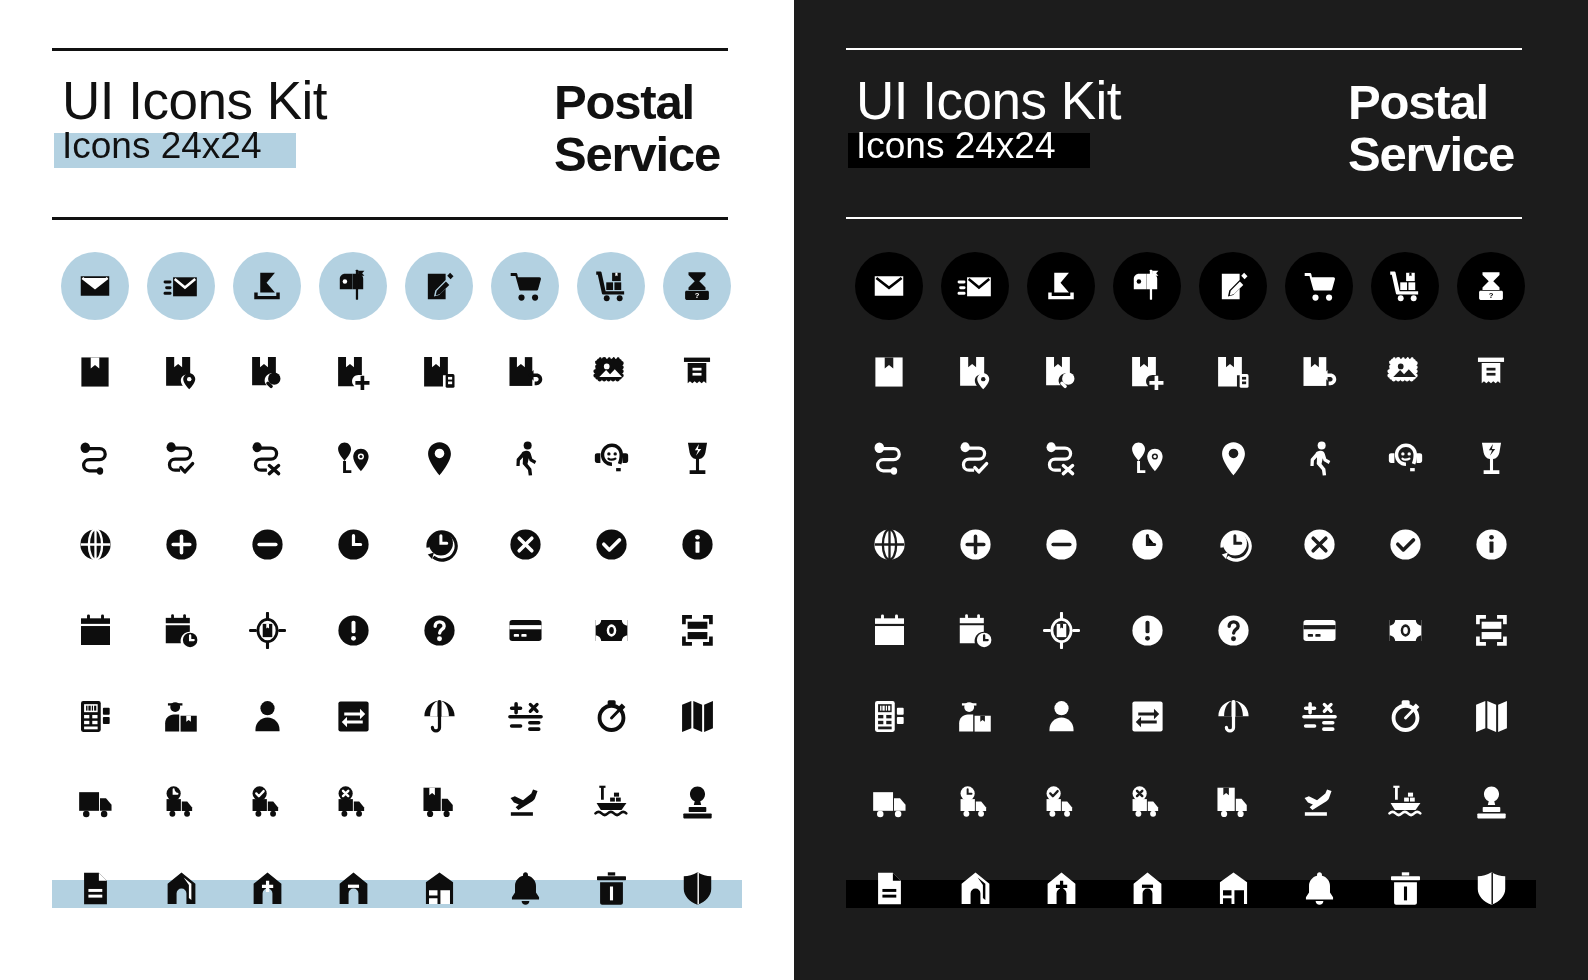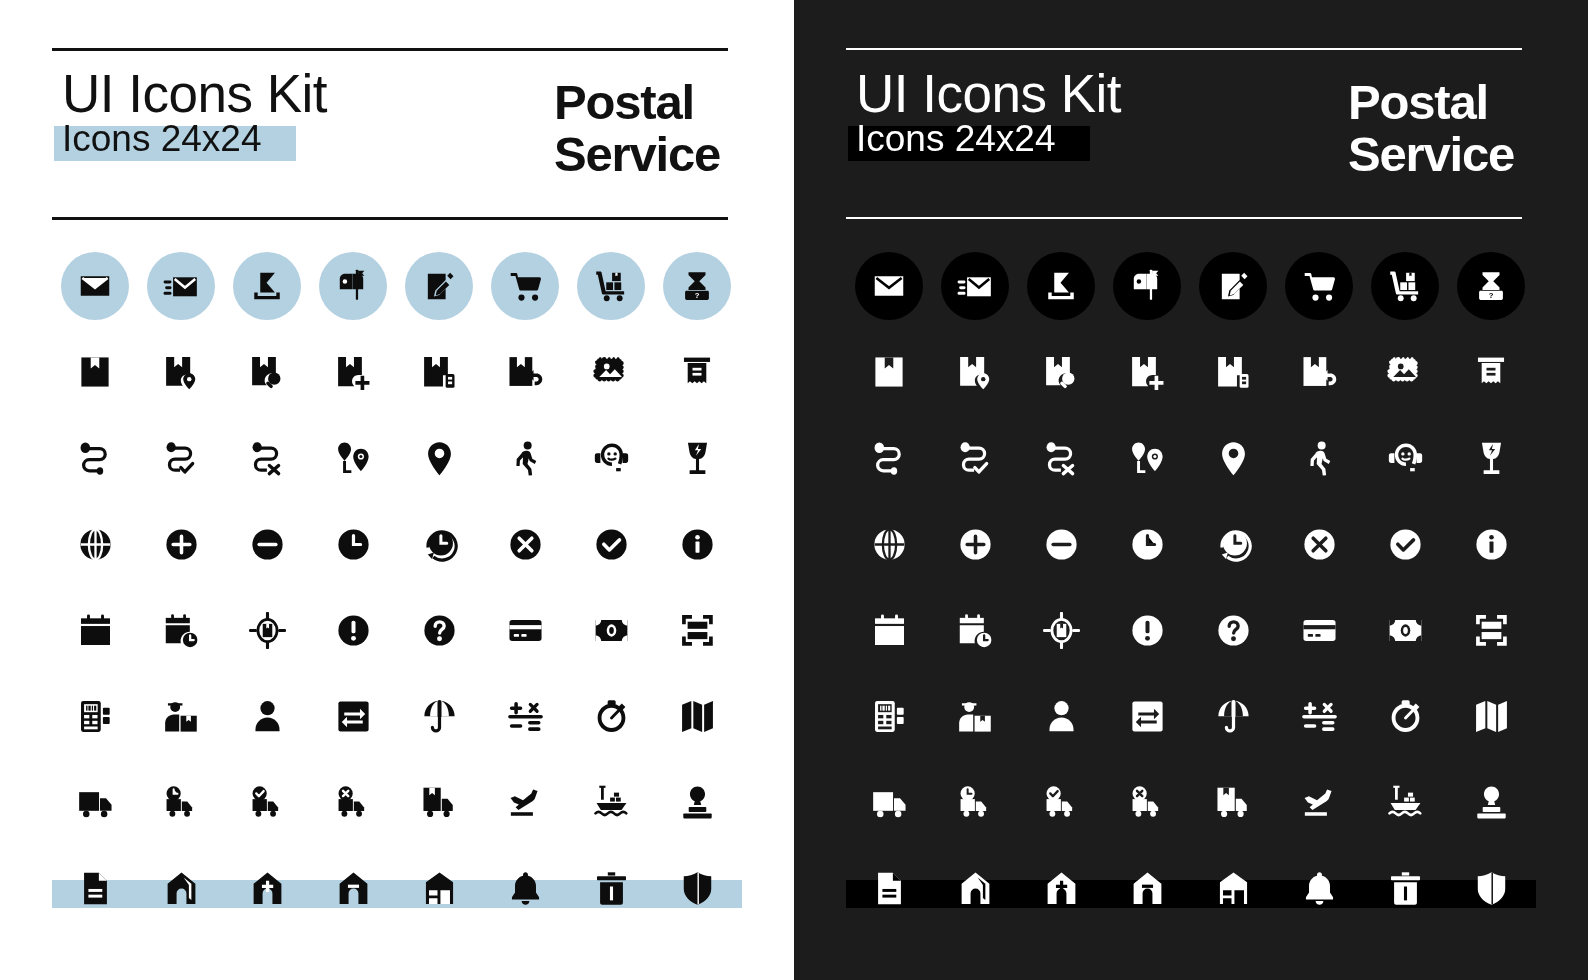--- a/index.html
+++ b/index.html
@@ -12,21 +12,21 @@
   .panel.dark{ width:794px; background:#1c1c1c; }
 
   
   .header{ position:absolute; left:52px; top:48px; width:676px; height:172px; }
   .rule{ position:absolute; left:0; width:676px; height:3px; }
   .rule.top{ top:0; }
   .rule.bot{ top:169px; }
   .light .rule{ background:#111111; }
   .dark  .rule{ background:#ffffff; height:2px; }
 
-  .kit-block{ position:absolute; left:10px; top:19px; }
+  .kit-block{ position:absolute; left:10px; top:26px; }
   .kit-title{ font-size:53px; font-weight:300; letter-spacing:-.5px; line-height:1.0;
               white-space:nowrap; }
   .light .kit-title{ color:#111111; }
   .dark  .kit-title{ color:#ffffff; }
   .kit-sub-wrap{ position:relative; display:inline-block; }
   .kit-sub-hl{ position:absolute; left:-8px; right:-34px; top:6px; bottom:-2px; }
   .light .kit-sub-hl{ background:#b3d1e1; }
   .dark  .kit-sub-hl{ background:#000000; }
   .kit-sub{ position:relative; font-size:37px; font-weight:300; line-height:1.05;
             letter-spacing:0px; white-space:nowrap; }

